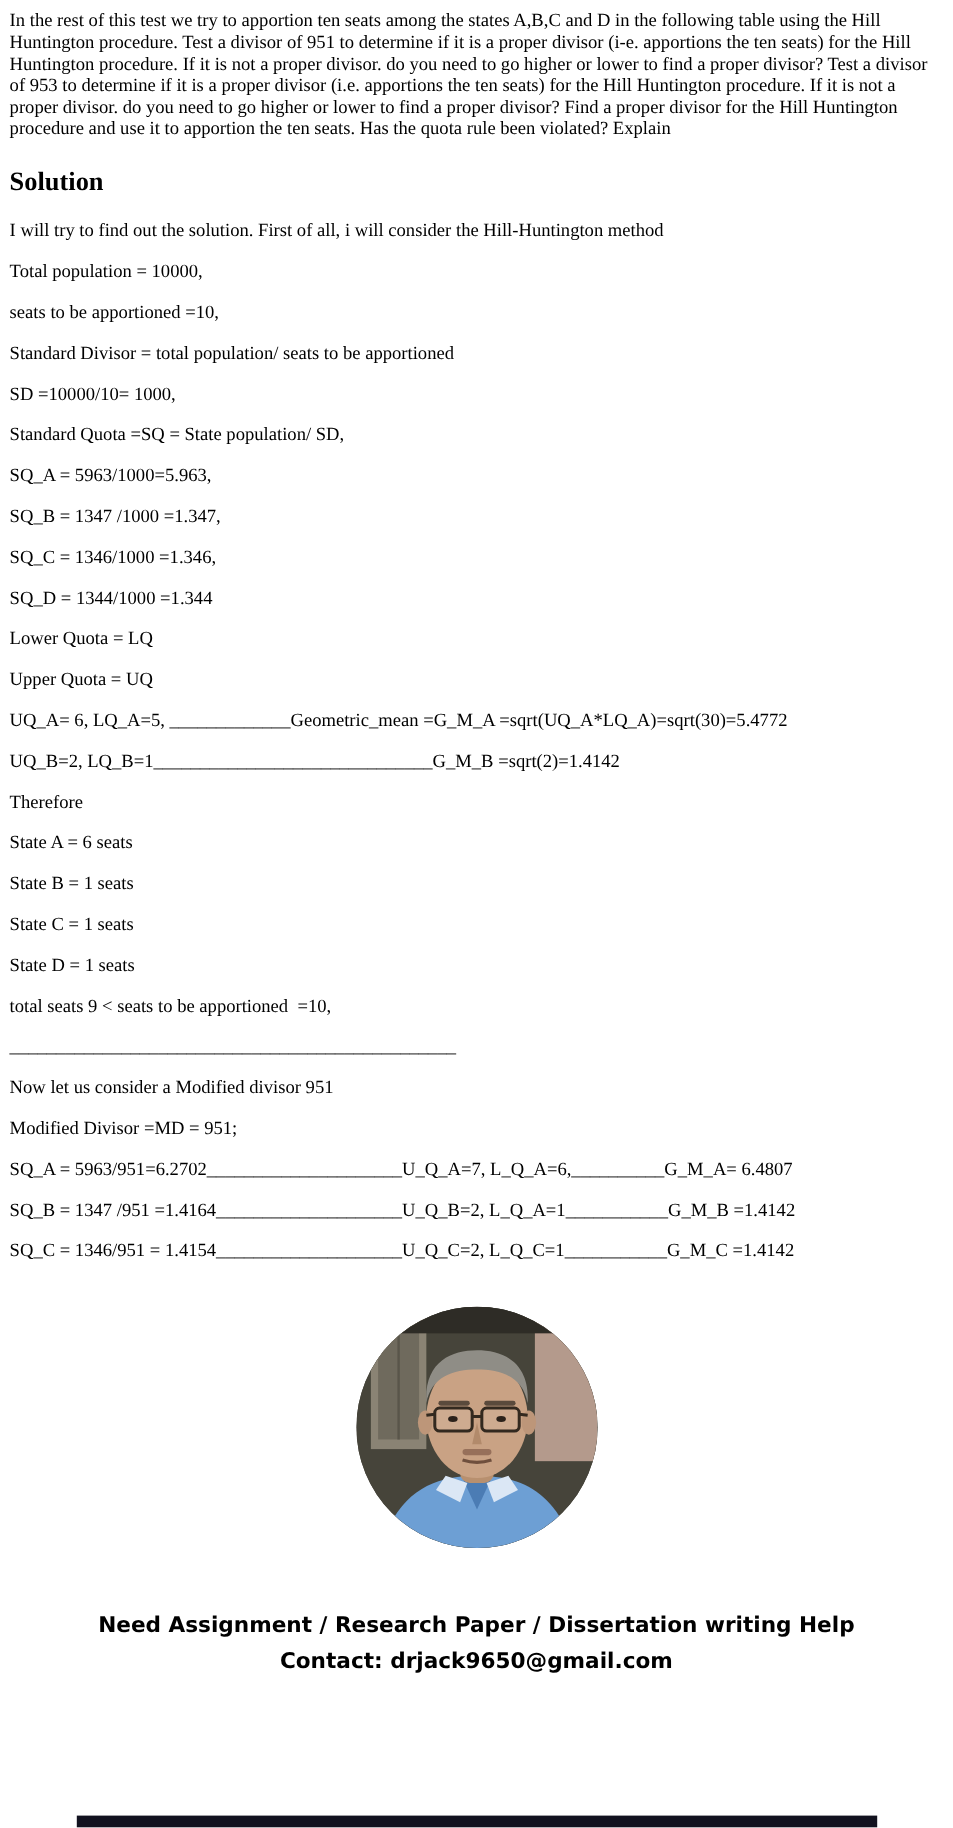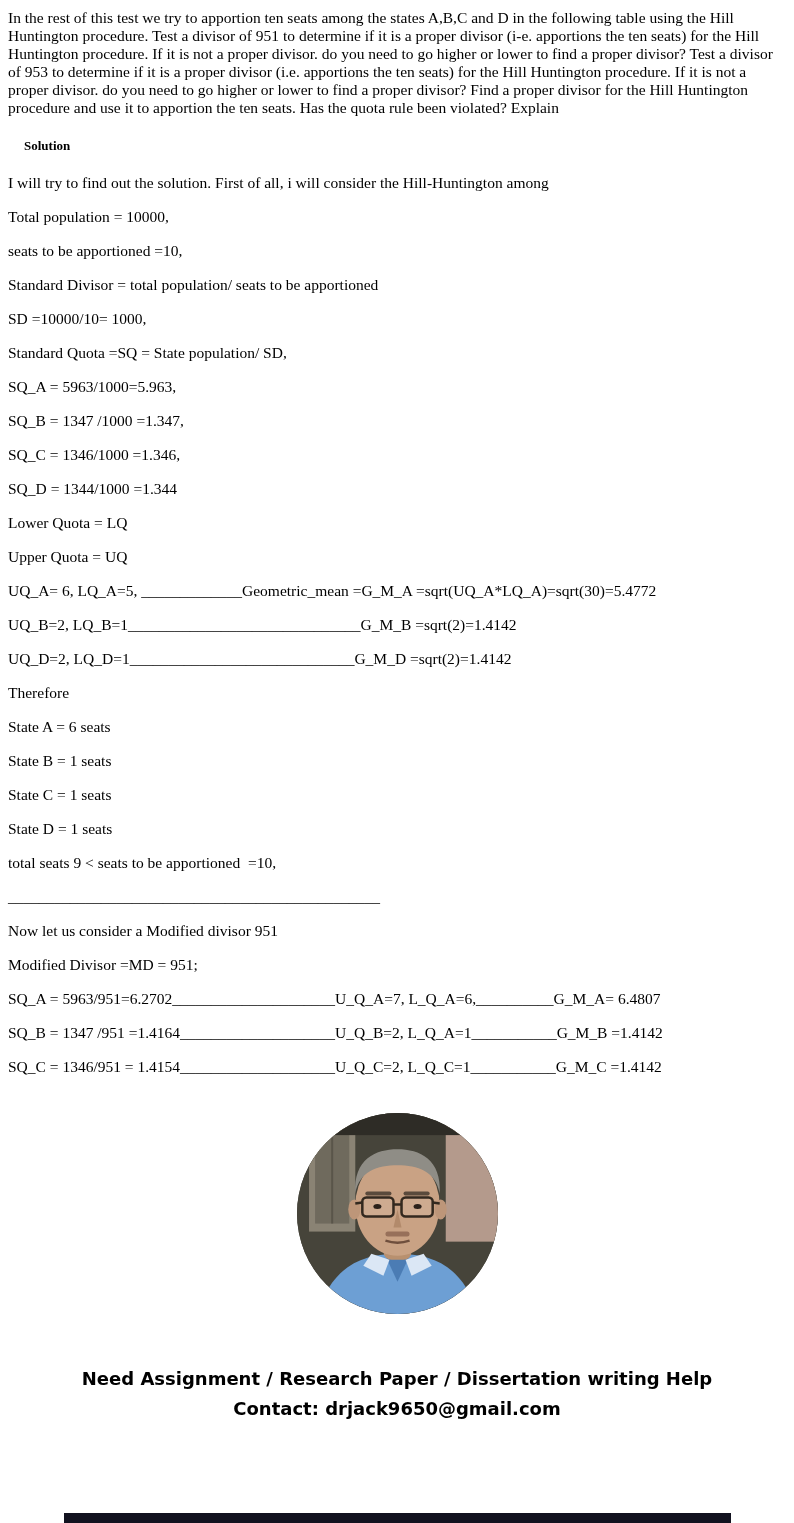--- a/index.html
+++ b/index.html
@@ -12,23 +12,23 @@
     position: relative;
     overflow: hidden;
   }
   .content { padding: 9px 8px 0 8px; }
   .intro {
     font-size: 15.5px;
     line-height: 18px;
     margin: 0 0 21px 0;
   }
   .solution-heading {
-    font-size: 13px;
+    font-size: 22px;
     font-weight: 700;
-    margin: 0 0 20px 16px;
+    margin: 0 0 20px 0;
   }
   .line {
     font-size: 15.5px;
     line-height: 18px;
     margin: 0 0 16px 0;
     white-space: pre-wrap;
   }
   .avatar-wrap {
     margin-top: 37px;
     display: flex;
@@ -63,35 +63,34 @@
 </head>
 <body>
 
 <div class="content">
 
   <p class="intro">In the rest of this test we try to apportion ten seats among the states A,B,C and D in the following table using the Hill Huntington procedure. Test a divisor of 951 to determine if it is a proper divisor (i-e. apportions the ten seats) for the Hill Huntington procedure. If it is not a proper divisor. do you need to go higher or lower to find a proper divisor? Test a divisor of 953 to determine if it is a proper divisor (i.e. apportions the ten seats) for the Hill Huntington procedure. If it is not a proper divisor. do you need to go higher or lower to find a proper divisor? Find a proper divisor for the Hill Huntington procedure and use it to apportion the ten seats. Has the quota rule been violated? Explain</p>
 
   <h2 class="solution-heading">Solution</h2>
 
   <div>
-      <p class="line">I will try to find out the solution. First of all, i will consider the Hill-Huntington among</p>
+      <p class="line">I will try to find out the solution. First of all, i will consider the Hill-Huntington method</p>
       <p class="line">Total population = 10000,</p>
       <p class="line">seats to be apportioned =10,</p>
       <p class="line">Standard Divisor = total population/ seats to be apportioned</p>
       <p class="line">SD =10000/10= 1000,</p>
       <p class="line">Standard Quota =SQ = State population/ SD,</p>
       <p class="line">SQ_A = 5963/1000=5.963,</p>
       <p class="line">SQ_B = 1347 /1000 =1.347,</p>
       <p class="line">SQ_C = 1346/1000 =1.346,</p>
       <p class="line">SQ_D = 1344/1000 =1.344</p>
       <p class="line">Lower Quota = LQ</p>
       <p class="line">Upper Quota = UQ</p>
       <p class="line">UQ_A= 6, LQ_A=5, _____________Geometric_mean =G_M_A =sqrt(UQ_A*LQ_A)=sqrt(30)=5.4772</p>
       <p class="line">UQ_B=2, LQ_B=1______________________________G_M_B =sqrt(2)=1.4142</p>
-      <p class="line">UQ_D=2, LQ_D=1_____________________________G_M_D =sqrt(2)=1.4142</p>
       <p class="line">Therefore</p>
       <p class="line">State A = 6 seats</p>
       <p class="line">State B = 1 seats</p>
       <p class="line">State C = 1 seats</p>
       <p class="line">State D = 1 seats</p>
       <p class="line">total seats 9 &lt; seats to be apportioned  =10,</p>
       <p class="line">________________________________________________</p>
       <p class="line">Now let us consider a Modified divisor 951</p>
       <p class="line">Modified Divisor =MD = 951;</p>
       <p class="line">SQ_A = 5963/951=6.2702_____________________U_Q_A=7, L_Q_A=6,__________G_M_A= 6.4807</p>

